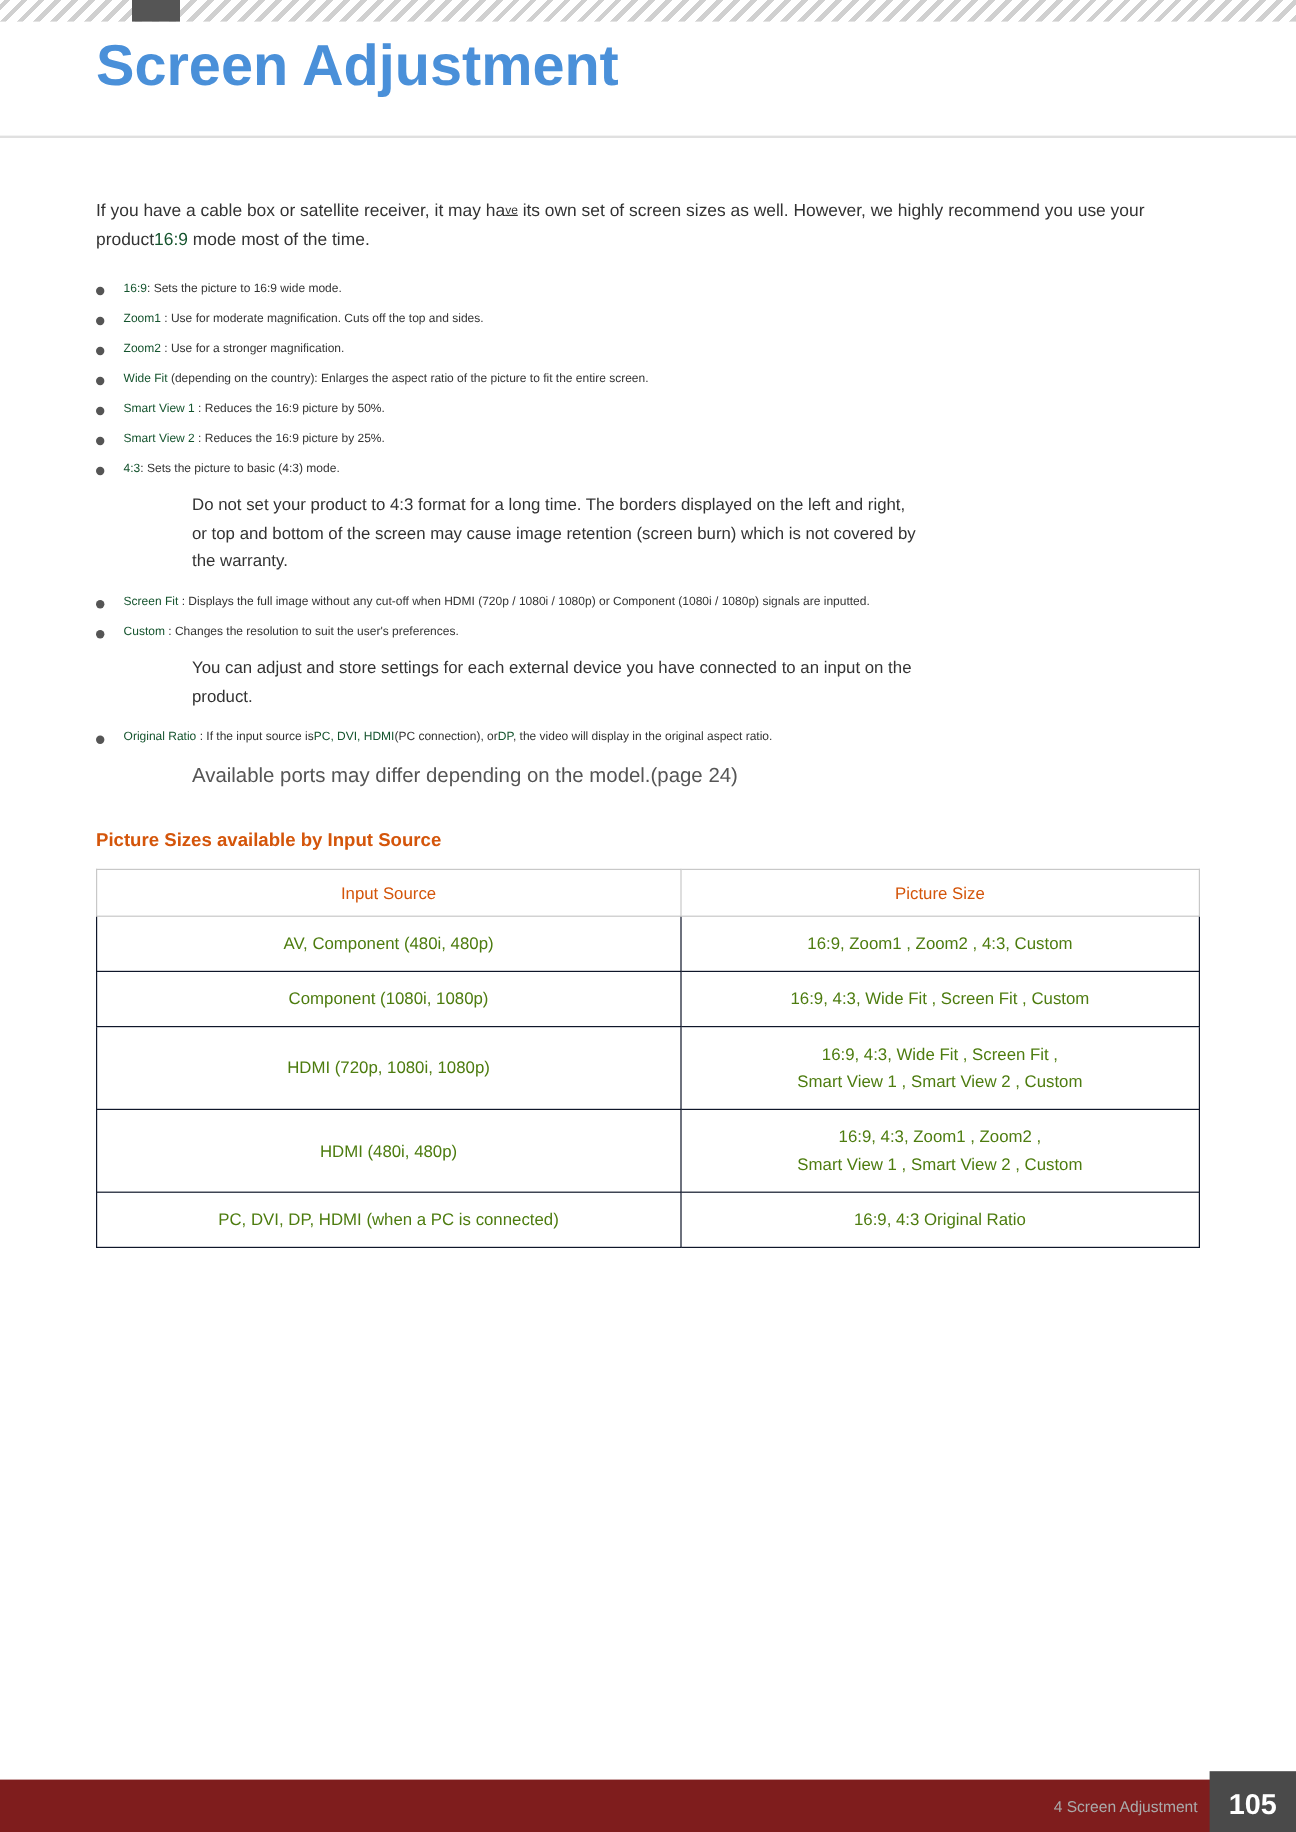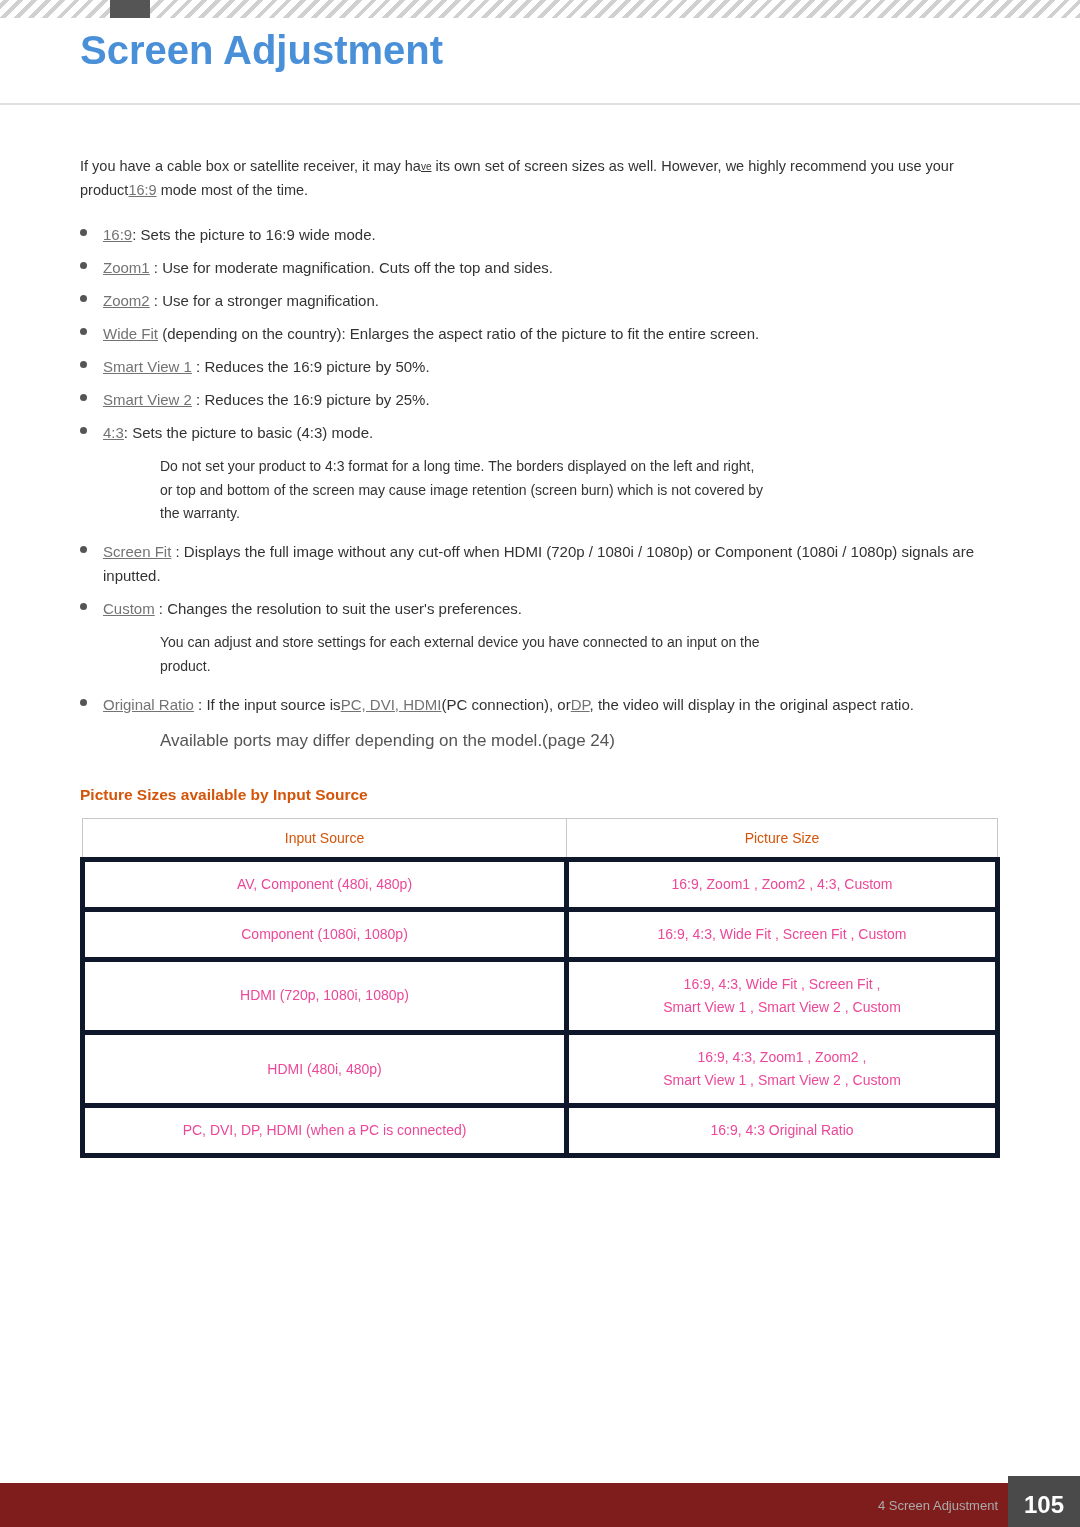--- a/index.html
+++ b/index.html
@@ -39,21 +39,21 @@
     }
 
     
     .page-header {
       padding: 28px 80px 30px 80px;
       border-bottom: 2px solid #e0e0e0;
       margin-bottom: 50px;
     }
 
     .page-title {
-      font-size: 40px;
+      font-size: 48px;
       font-weight: bold;
       color: #4a90d9;
     }
 
     
     .content {
       padding: 0 80px 80px 80px;
     }
 
     
@@ -66,36 +66,35 @@
 
     
     .intro-para {
       font-size: 14.5px;
       line-height: 1.65;
       margin-bottom: 20px;
       color: #333;
     }
 
     .inline-highlight {
-      color: #737373;
-      text-decoration: underline;
+      color: #14532d;
     }
 
     
     .bullet-list {
       list-style: none;
       padding: 0;
       margin-bottom: 10px;
     }
 
     .bullet-list li {
       display: flex;
       align-items: flex-start;
       margin-bottom: 9px;
-      font-size: 15px;
+      font-size: 10px;
       line-height: 1.6;
     }
 
     .bullet-dot {
       width: 7px;
       height: 7px;
       background: #555;
       border-radius: 50%;
       margin-top: 6px;
       margin-right: 16px;
@@ -139,24 +138,24 @@
     .picture-table th {
       border: 1px solid #c8c8c8;
       padding: 11px 14px;
       text-align: center;
       color: #d4550a;
       font-weight: normal;
       background: #fff;
     }
 
     .picture-table td {
-      border: 5px solid #0f172a;
+      border: 1px solid #0f172a;
       padding: 11px 14px;
       text-align: center;
-      color: #ec4899;
+      color: #4d7c0f;
       line-height: 1.65;
     }
 
     .td-highlight {
       color: #d4550a;
     }
 
     
     .footer {
       position: absolute;

